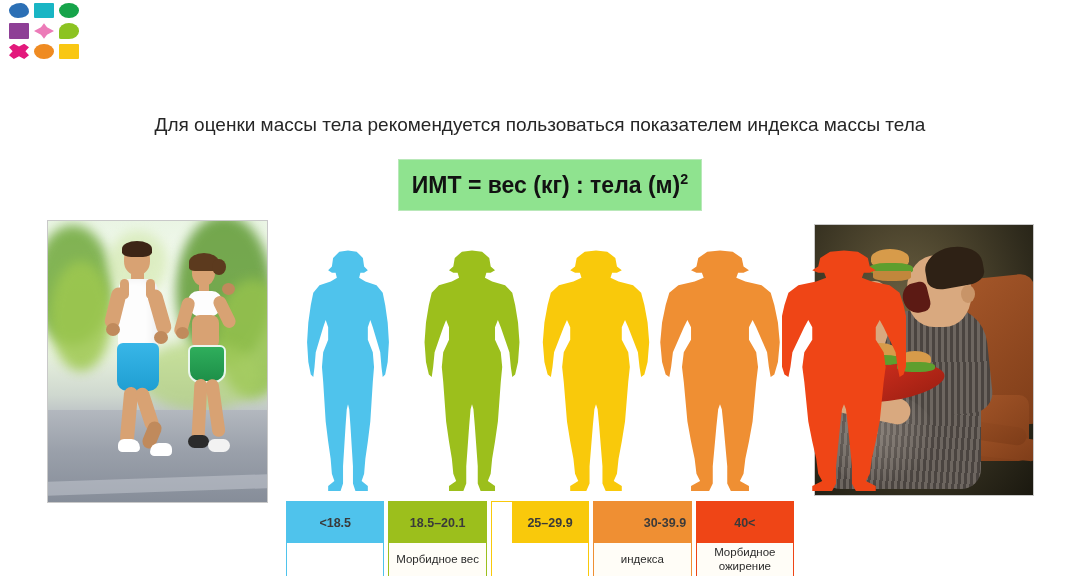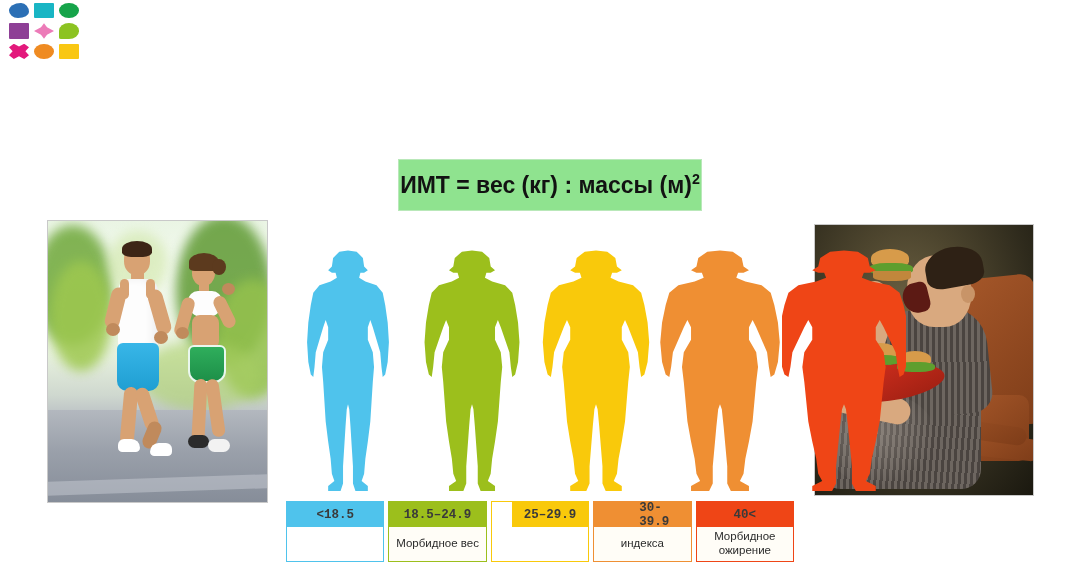--- a/index.html
+++ b/index.html
@@ -183,28 +183,27 @@
     display: flex;
     gap: 4px;
   }
   .legend-cell {
     flex: 1 1 0;
     background: #ffffff;
     display: flex;
     flex-direction: column;
   }
   .legend-range {
-    height: 25px;
+    height: 41px;
     display: flex;
     align-items: center;
     justify-content: center;
     font-size: 12.5px;
     font-weight: bold;
     color: #3a3a3a;
-    font-family: Liberation Mono, monospace;
   }
   .legend-label {
     min-height: 22px;
     padding: 3px 2px 4px;
     display: flex;
     align-items: center;
     justify-content: center;
     text-align: center;
     font-size: 11.5px;
     color: #2b2b2b;
@@ -242,24 +241,25 @@
       </div>
       <div class="cell">
         <div class="shape sh-circle" style="background: rgb(239, 139, 34);"></div>
       </div>
       <div class="cell">
         <div class="shape sh-square" style="background: rgb(249, 199, 19);"></div>
       </div>
     </div>
 
 
+  <div id="subtitle">Для оценки массы тела рекомендуется пользоваться показателем индекса массы тела</div>
 
   <div id="formula-box">
     <div id="formula-text">
-      <span>ИМТ = вес (кг) : массы (м)</span><sup>2</sup>
+      <span>ИМТ = вес (кг) : тела (м)</span><sup>2</sup>
     </div>
   </div>
 
   <div class="photo-frame" id="photo-left">
     <div class="photo-inner">
       <div class="bg-road-sky"></div>
 
       <div class="foliage" style="left:-14px;top:4px;width:78px;height:120px;background:#6fa83a;"></div>
       <div class="foliage" style="left:2px;top:40px;width:62px;height:110px;background:#9ec84f;"></div>
       <div class="foliage" style="left:128px;top:-6px;width:96px;height:150px;background:#5f9a33;"></div>
@@ -390,21 +390,21 @@
           <path d="M 50.00 2 L 61.20 3 L 69.20 8 L 70.80 15 L 75.60 18 L 70.80 20 L 66.00 20 L 64.40 24 L 72.40 27 L 86.80 30 L 94.80 36 L 98.00 46 L 101.20 60 L 102.80 76 L 101.20 92 L 98.00 102 L 94.80 104 L 93.20 96 L 91.60 84 L 86.80 74 L 82.00 64 L 78.80 58 L 75.60 64 L 75.60 74 L 82.00 84 L 83.60 96 L 82.00 108 L 80.40 124 L 78.80 140 L 75.60 156 L 72.40 170 L 70.80 182 L 67.60 188 L 75.60 192 L 75.60 196 L 59.60 196 L 56.40 190 L 56.40 176 L 54.80 160 L 53.20 144 L 51.60 130 L 50.00 126 L 48.40 130 L 46.80 144 L 45.20 160 L 43.60 176 L 43.60 190 L 40.40 196 L 24.40 196 L 24.40 192 L 32.40 188 L 29.20 182 L 27.60 170 L 24.40 156 L 21.20 140 L 19.60 124 L 18.00 108 L 16.40 96 L 18.00 84 L 24.40 74 L 24.40 64 L 21.20 58 L 18.00 64 L 13.20 74 L 8.40 84 L 6.80 96 L 5.20 104 L 2.00 102 L -1.20 92 L -2.80 76 L -1.20 60 L 2.00 46 L 5.20 36 L 13.20 30 L 27.60 27 L 35.60 24 L 34.00 20 L 29.20 20 L 24.40 18 L 29.20 15 L 30.80 8 L 38.80 3 Z" fill="#ef4516"></path>
         </svg>
       </div>
     </div>
 
   <div id="legend">
       <div class="legend-cell" style="border: 1px solid rgb(79, 195, 236);">
         <div class="legend-range" style="background: rgb(79, 195, 236);">&lt;18.5</div>
       </div>
       <div class="legend-cell" style="border: 1px solid rgb(156, 191, 28);">
-        <div class="legend-range" style="background: rgb(156, 191, 28);">18.5–24.9</div>
+        <div class="legend-range" style="background: rgb(156, 191, 28);">18.5–20.1</div>
         <div class="legend-label">Морбидное вес</div>
       </div>
       <div class="legend-cell" style="border: 1px solid rgb(249, 201, 11);">
         <div class="legend-range" style="background: rgb(249, 201, 11); margin-left: 20px;">25–29.9</div>
       </div>
       <div class="legend-cell" style="border: 1px solid rgb(239, 143, 51);">
         <div class="legend-range" style="background: rgb(239, 143, 51); padding-left: 45px;">30-39.9</div>
         <div class="legend-label">индекса</div>
       </div>
       <div class="legend-cell" style="border: 1px solid rgb(239, 69, 22);">

